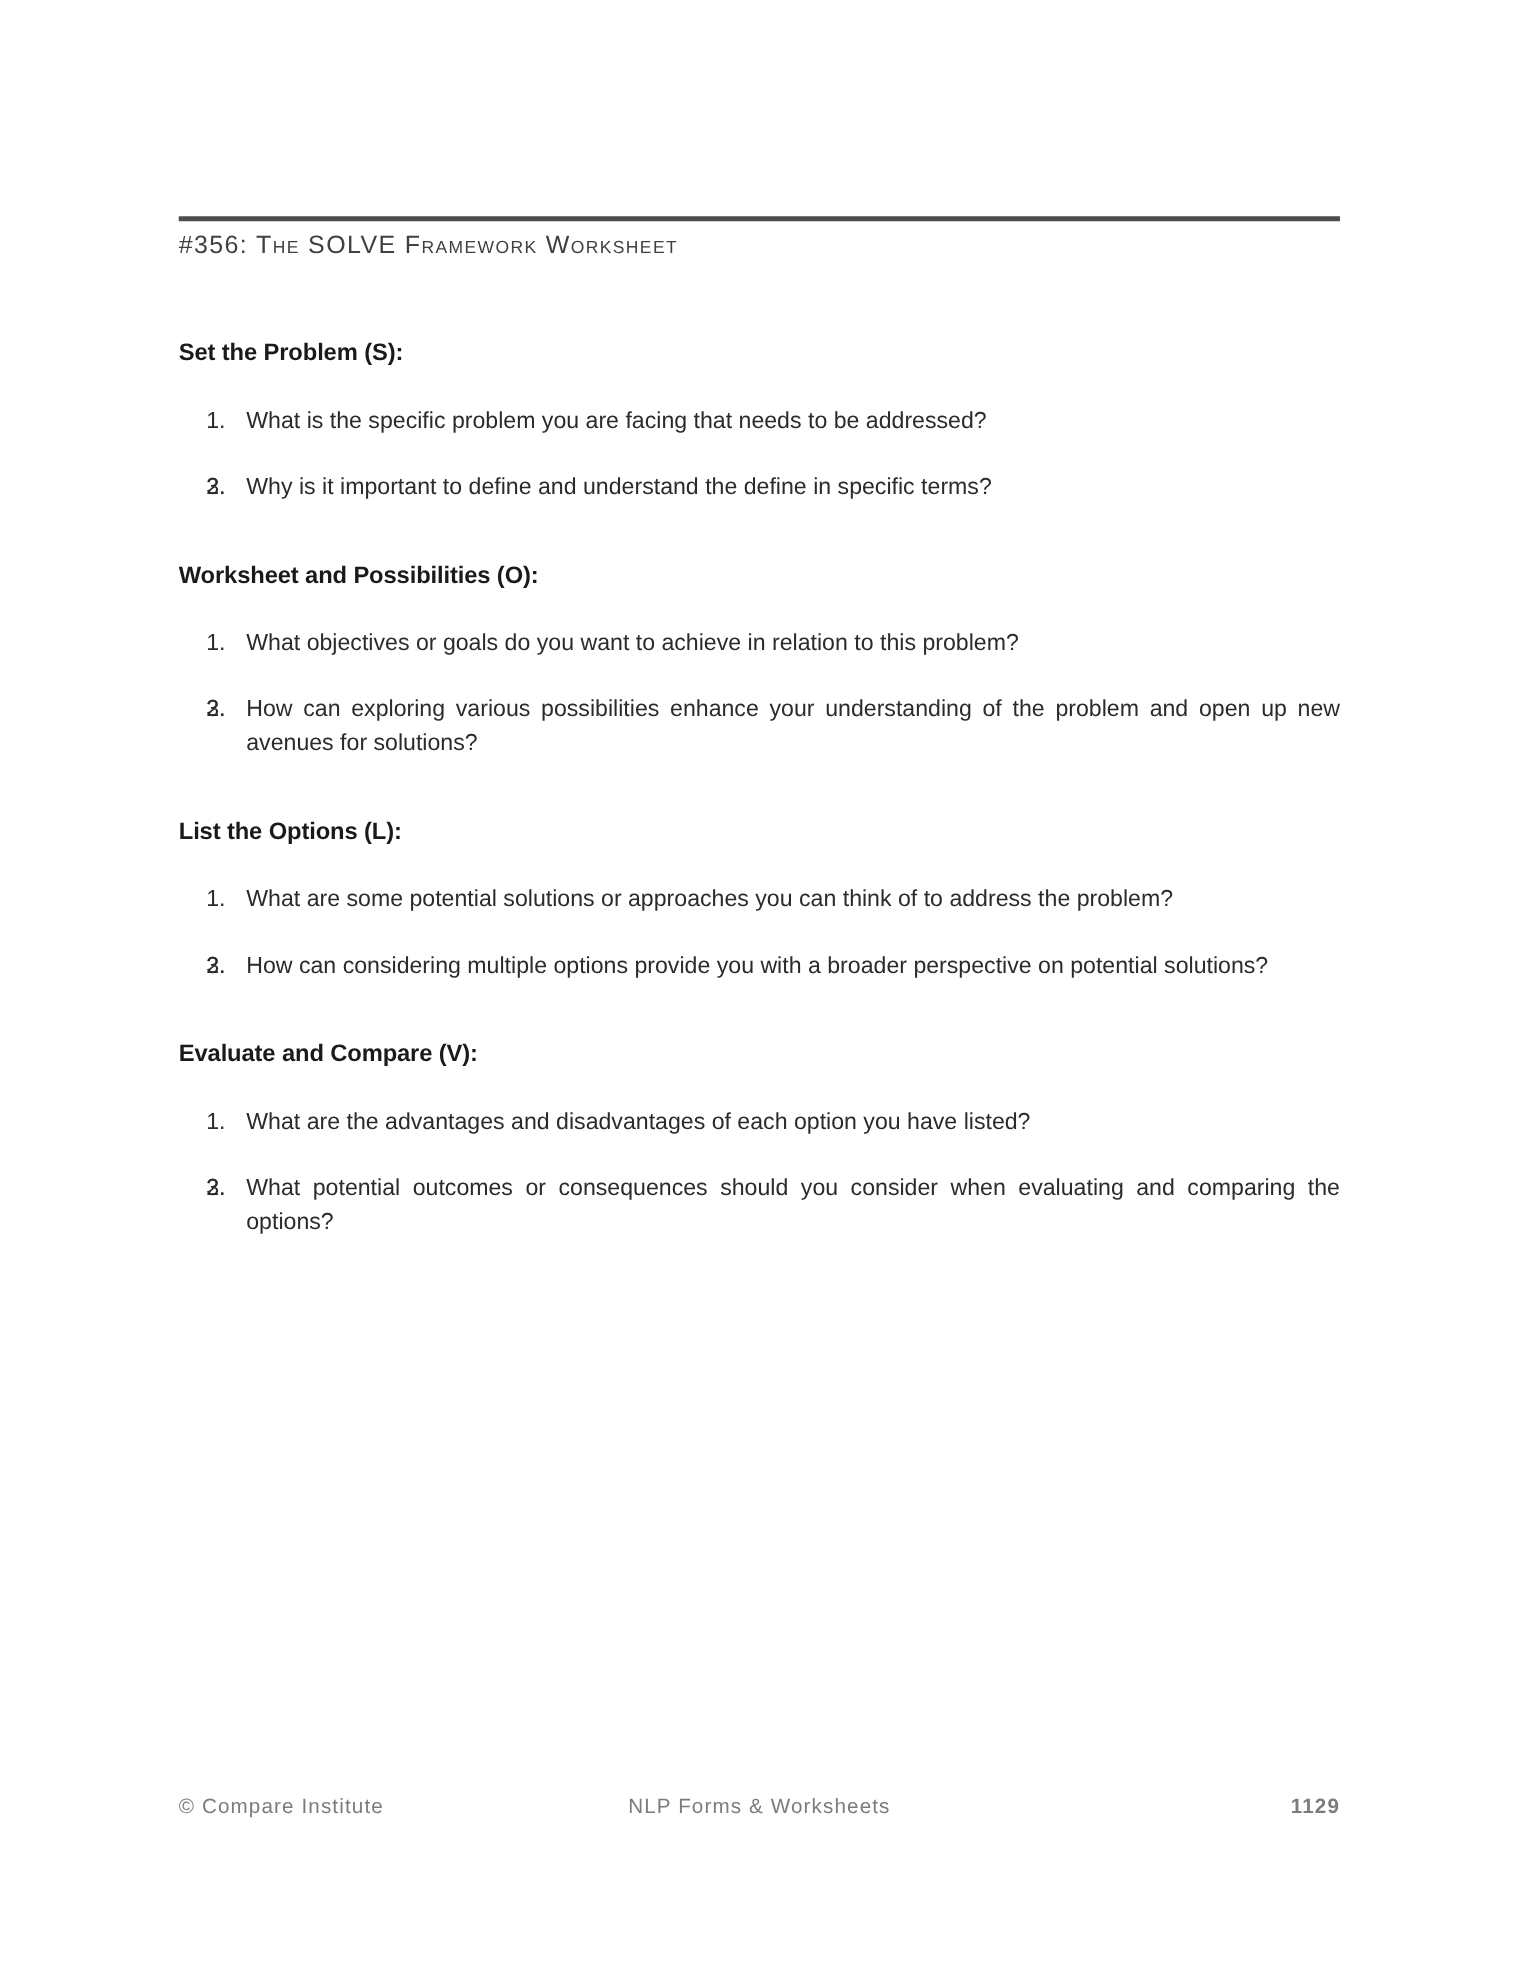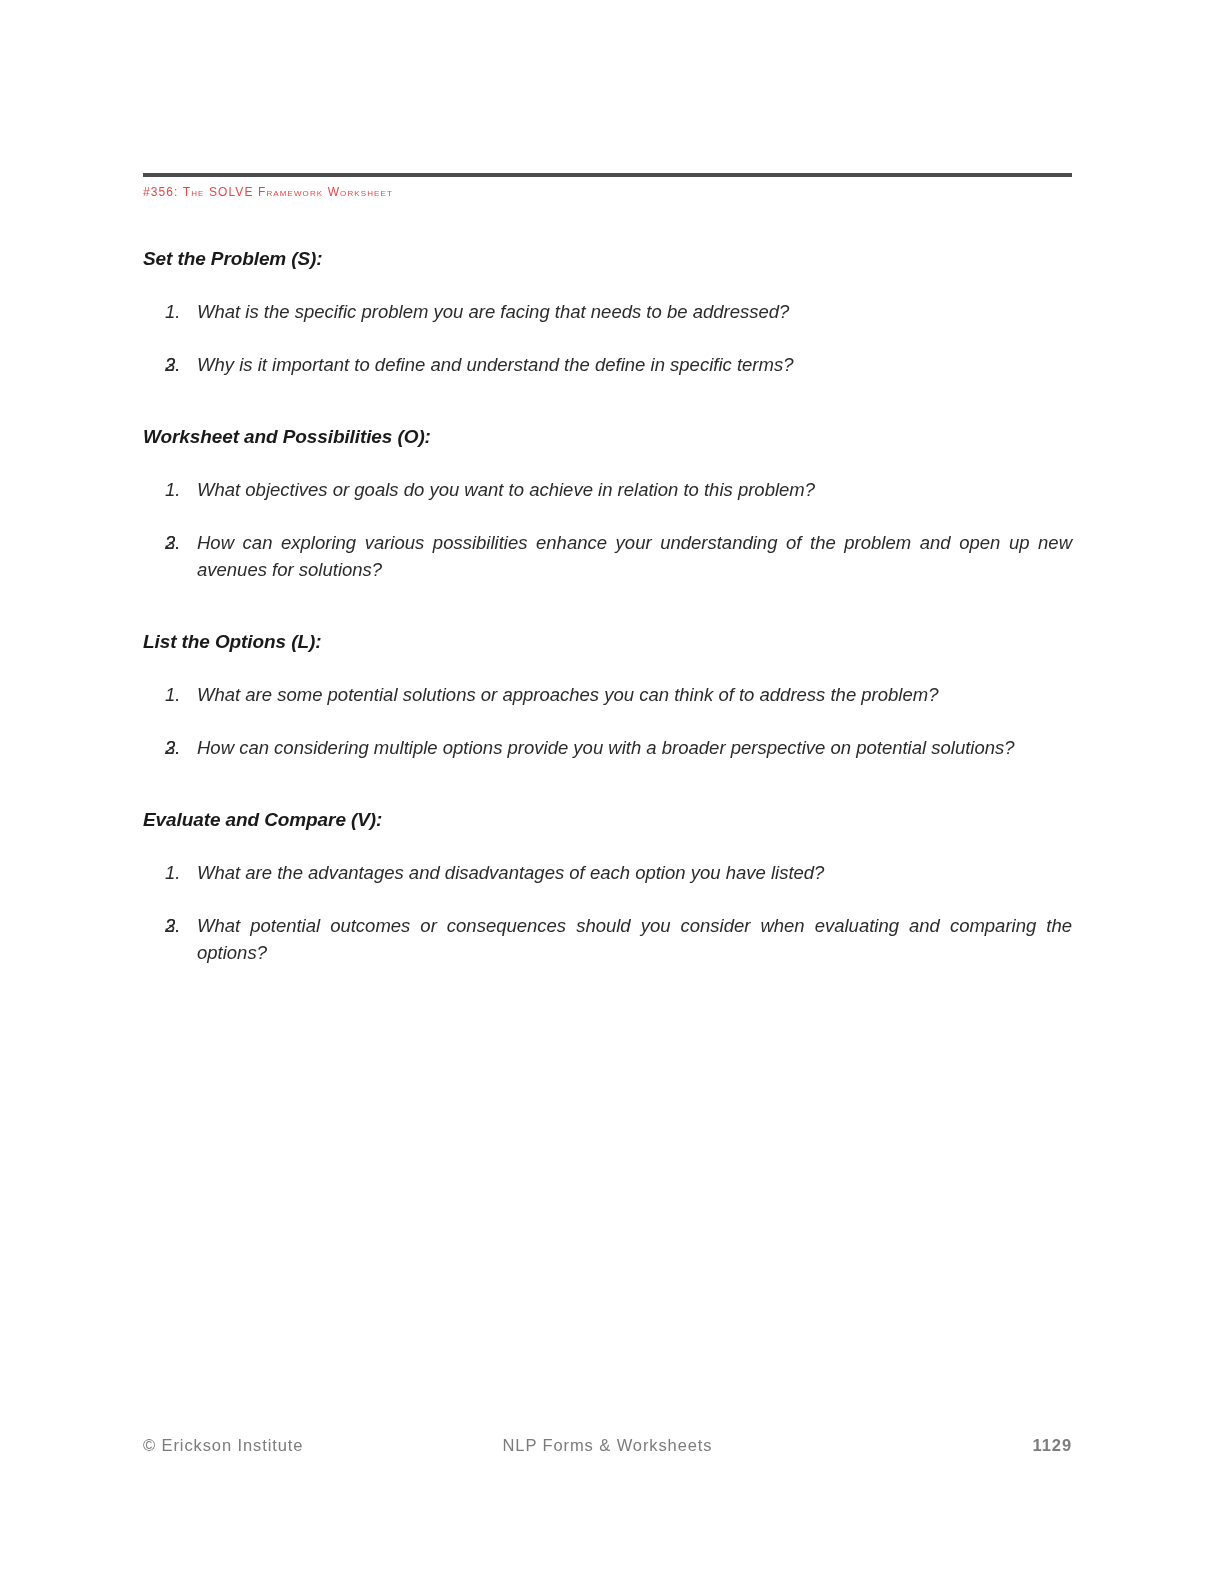--- a/index.html
+++ b/index.html
@@ -28,34 +28,33 @@
     top: 173px;
     width: 929px;
     height: 4px;
     background: #4d4d4d;
   }
   .header-title {
     position: absolute;
     left: 143px;
     top: 185px;
     font-family: "Liberation Sans", sans-serif;
-    font-size: 12px;
+    font-size: 20px;
     font-variant: small-caps;
     letter-spacing: 1.1px;
-    color: #ef4444;
+    color: #404040;
     white-space: nowrap;
   }
 
   
   .sections {
     position: absolute;
     left: 143px;
-    top: 248px;
+    top: 272px;
     width: 929px;
-    font-style: italic;
   }
   .section {
     margin-bottom: 48px;
   }
   .section:last-child {
     margin-bottom: 12px;
   }
   .section-heading {
     font-size: 19px;
     font-weight: bold;
@@ -163,18 +162,18 @@
         <div class="section-heading">Evaluate and Compare (V):</div>
         <ol class="qlist">
           <li><span class="num">1.</span><span class="qtext">What are the advantages and disadvantages of each option you have listed?</span></li>
           <li><span class="num">2.</span></li>
           <li><span class="num">3.</span><span class="qtext">What potential outcomes or consequences should you consider when evaluating and comparing the options?</span></li>
         </ol>
       </div>
     </div>
 
   <div class="footer">
-    <span class="f-left">© Erickson Institute</span>
+    <span class="f-left">© Compare Institute</span>
     <span class="f-center">NLP Forms &amp; Worksheets</span>
     <span class="f-right">1129</span>
   </div>
 
 </div>
 
 </body></html>

